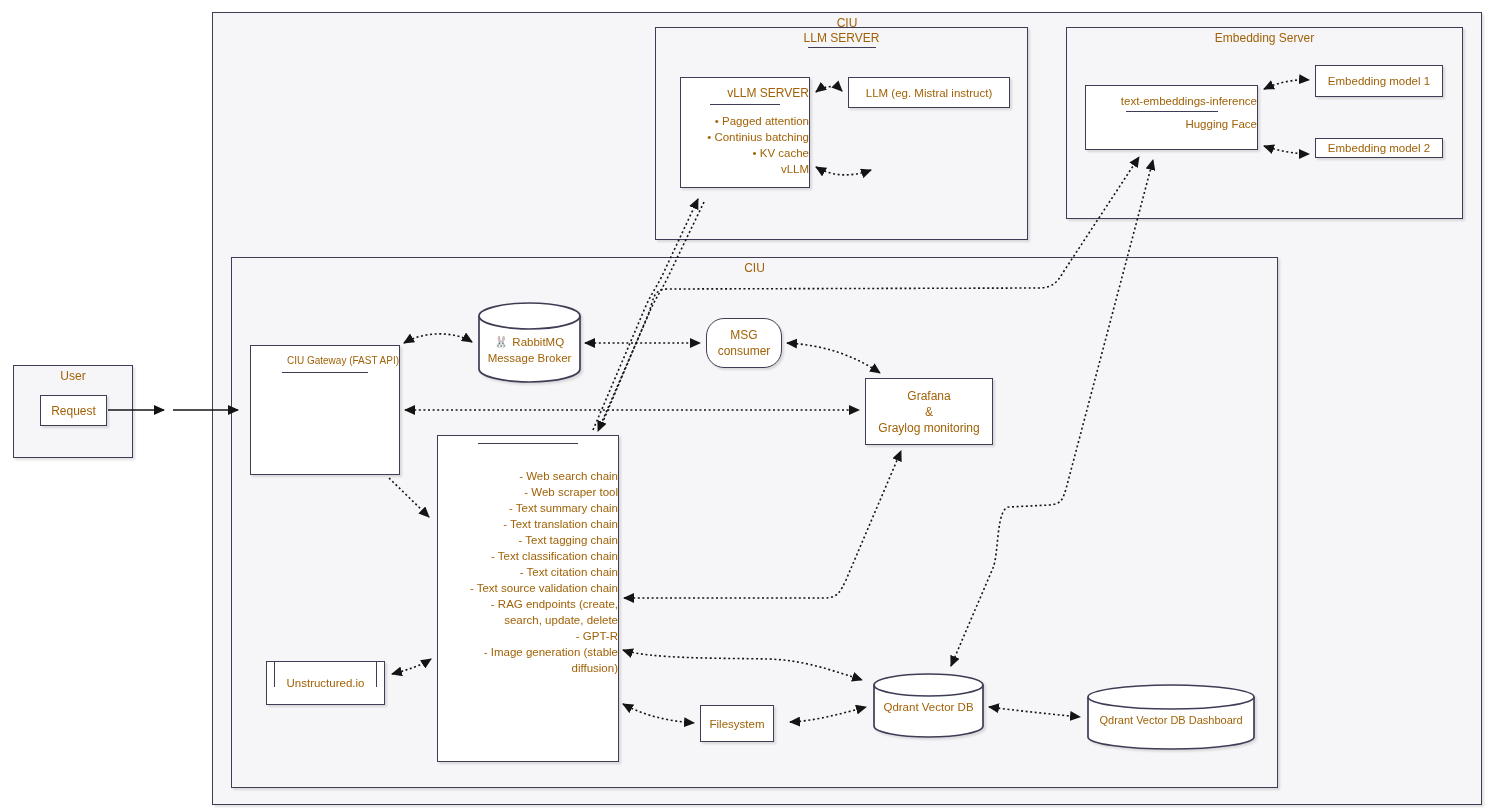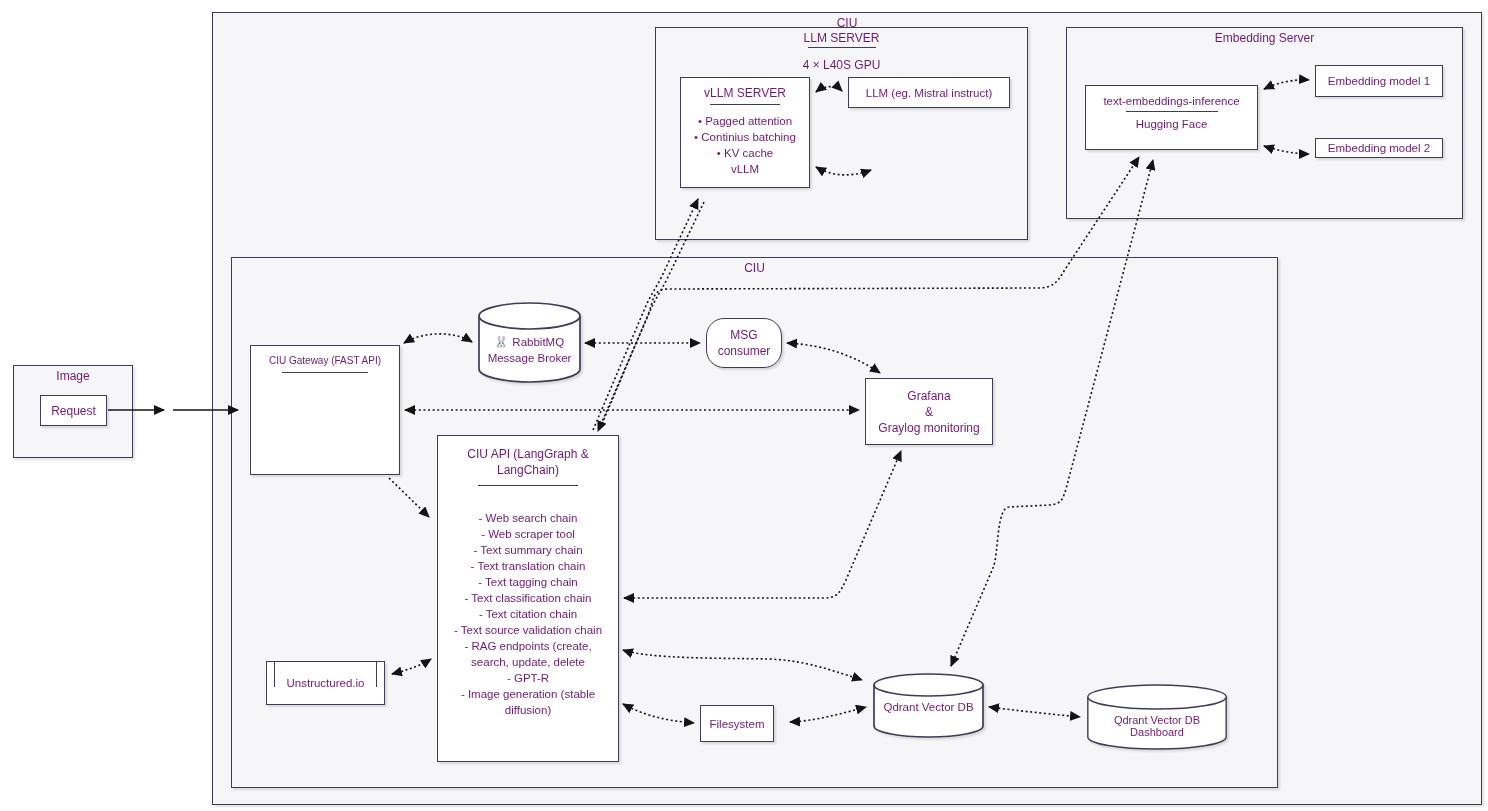--- a/index.html
+++ b/index.html
@@ -1,36 +1,36 @@
 <!DOCTYPE html>
 <html><head>
 <meta charset="utf-8">
 <style>
   * { margin:0; padding:0; box-sizing:border-box; }
   html,body { background:#ffffff; }
   #canvas {
     position:relative; width:1488px; height:811px;
     font-family:"Liberation Sans", sans-serif;
-    color:#701a75; background:#ffffff; overflow:hidden;
+    color:#a16207; background:#ffffff; overflow:hidden;
   }
   .container {
     position:absolute; background:#f6f6f8;
     border:1.7px solid #3f3d56;
     box-shadow:2px 2px 2px rgba(0,0,0,0.12);
     z-index:1;
   }
   .container .ctitle {
     position:absolute; top:3px; left:0; width:100%;
     text-align:center; font-size:12px;
   }
   .node {
     position:absolute; background:#ffffff;
     border:1.7px solid #3f3d56;
     box-shadow:2px 2px 2px rgba(0,0,0,0.12);
-    z-index:2; font-size:12px; text-align:center;
+    z-index:2; font-size:12px; text-align:right;
   }
   .node.flexc { display:flex; flex-direction:column; align-items:center; justify-content:center; }
   .hline { height:0; border-top:1.6px solid #3f3d56; margin:4px auto 0 auto; }
   .items { font-size:11.5px; line-height:16px; }
   .cyl { position:absolute; z-index:2; text-align:center; }
   .cyl svg { position:absolute; left:0; top:0; width:100%; height:100%; overflow:visible;
              filter:drop-shadow(2px 2px 1px rgba(0,0,0,0.12)); }
   .cyl .cyl-label { position:relative; z-index:3; font-size:11.5px; }
   #connectors { position:absolute; left:0; top:0; width:1488px; height:811px;
                 z-index:5; pointer-events:none; }
@@ -43,21 +43,20 @@
 
 <div id="canvas">
 
   <div class="container" style="left:212px; top:12px; width:1270px; height:793px;">
     <div class="ctitle">CIU</div>
   </div>
 
   <div class="container" style="left:655px; top:27px; width:373px; height:213px;">
     <div class="ctitle">LLM SERVER</div>
     <div class="hline" style="width:68px; margin-top:19px;"></div>
-    <div style="text-align:center; font-size:12px; margin-top:10px;">4 × L40S GPU</div>
   </div>
 
   <div class="node flexc" style="left:848px; top:77px; width:162px; height:31px; font-size:11.5px;">
     <span>LLM (eg. Mistral instruct)</span>
   </div>
 
   <div class="node" style="left:680px; top:77px; width:130px; height:111px;">
     <div style="margin-top:8px;">vLLM SERVER</div>
     <div class="hline" style="width:70px;"></div>
     <div class="items" style="margin-top:8px;">
@@ -84,21 +83,21 @@
   </div>
   <div class="node flexc" style="left:1315px; top:138px; width:128px; height:20px; font-size:11.5px;">
     <span>Embedding model 2</span>
   </div>
 
   <div class="container" style="left:231px; top:257px; width:1047px; height:531px;">
     <div class="ctitle">CIU</div>
   </div>
 
   <div class="container" style="left:13px; top:365px; width:120px; height:93px;">
-    <div class="ctitle">Image</div>
+    <div class="ctitle">User</div>
   </div>
   <div class="node flexc" style="left:40px; top:395px; width:67px; height:31px;">
     <span>Request</span>
   </div>
 
   <div class="node" style="left:250px; top:345px; width:150px; height:130px;">
     <div style="margin-top:9px; font-size:10px;">CIU Gateway (FAST API)</div>
     <div class="hline" style="width:86px; margin-top:6px;"></div>
   </div>
 
@@ -118,24 +117,20 @@
     <span>consumer</span>
   </div>
 
   <div class="node flexc" style="left:865px; top:378px; width:128px; height:67px; line-height:16px;">
     <span>Grafana</span>
     <span>&amp;</span>
     <span>Graylog monitoring</span>
   </div>
 
   <div class="node" style="left:437px; top:435px; width:182px; height:327px;">
-    <div style="margin-top:10px; line-height:16px;">
-      <div>CIU API (LangGraph &amp;</div>
-      <div>LangChain)</div>
-    </div>
     <div class="hline" style="width:100px; margin-top:7px;"></div>
     <div class="items" style="margin-top:24px;">
       <div>- Web search chain</div>
       <div>- Web scraper tool</div>
       <div>- Text summary chain</div>
       <div>- Text translation chain</div>
       <div>- Text tagging chain</div>
       <div>- Text classification chain</div>
       <div>- Text citation chain</div>
       <div>- Text source validation chain</div>
@@ -160,21 +155,21 @@
   <div class="cyl" style="left:873px; top:673px; width:111px; height:65px;">
     <svg viewBox="0 0 111 65" preserveAspectRatio="none">
       <path d="M1,12 L1,53 A54.5,11 0 0 0 110,53 L110,12" fill="#ffffff" stroke="#3f3d56" stroke-width="1.7"></path>
       <ellipse cx="55.5" cy="12" rx="54.5" ry="11" fill="#ffffff" stroke="#3f3d56" stroke-width="1.7"></ellipse>
     </svg>
     <div class="cyl-label" style="margin-top:28px;">
       <span>Qdrant Vector DB</span>
     </div>
   </div>
 
-  <div class="cyl" style="left:1087px; top:684px; width:140px; height:66px;">
+  <div class="cyl" style="left:1087px; top:684px; width:168px; height:66px;">
     <svg viewBox="0 0 168 66" preserveAspectRatio="none">
       <path d="M1,13 L1,53 A83,12 0 0 0 167,53 L167,13" fill="#ffffff" stroke="#3f3d56" stroke-width="1.7"></path>
       <ellipse cx="84" cy="13" rx="83" ry="12" fill="#ffffff" stroke="#3f3d56" stroke-width="1.7"></ellipse>
     </svg>
     <div class="cyl-label" style="margin-top:30px; font-size:11px;">
       <span>Qdrant Vector DB Dashboard</span>
     </div>
   </div>
 
   <svg id="connectors">

